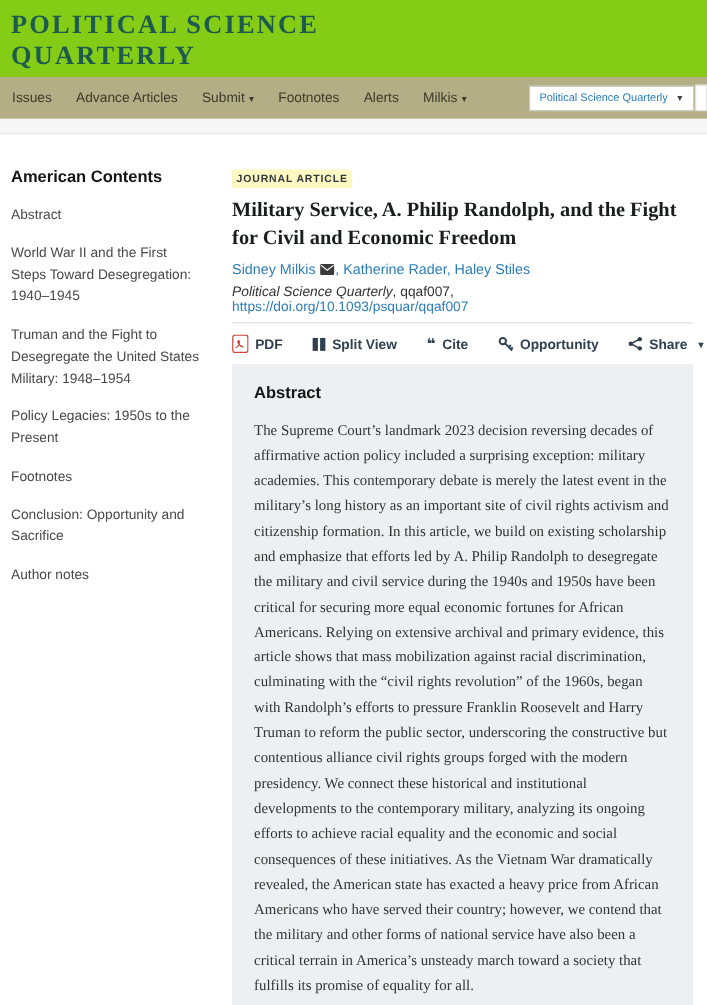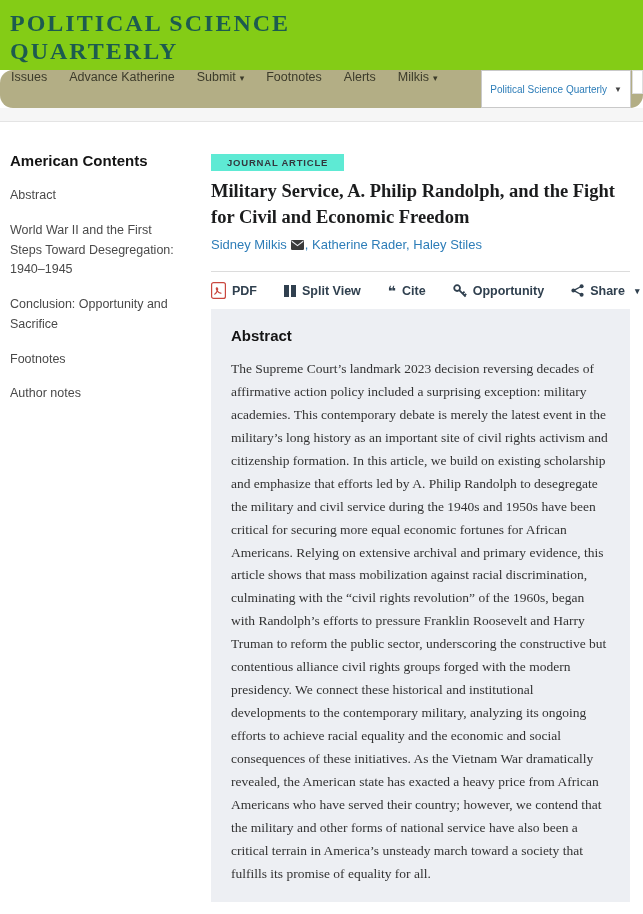--- a/index.html
+++ b/index.html
@@ -5,44 +5,44 @@
   * { margin:0; padding:0; box-sizing:border-box; }
   html,body { width:643px; height:914px; overflow:hidden; background:#fff;
               font-family:"Liberation Sans", sans-serif; }
 
   
   .masthead { height:70px; padding:9px 0 0 10px; background:#84cc16; }
   .logo { font-family:"Liberation Serif", serif; font-weight:bold; font-size:24px;
           line-height:28px; color:#1d5b4f; letter-spacing:2px; cursor:pointer; }
 
   
-  .navbar { height:38px; background:#b3ae85; display:flex; padding:0 0 0 0;border-radius:13px; }
+  .navbar { height:38px; background:#b3ae85; display:flex; align-items:center; padding:0 0 0 0; }
   .nav-item { font-size:12.5px; color:#3c3b2a; padding:0 11px; cursor:pointer; white-space:nowrap; }
   .nav-caret { font-size:9px; margin-left:4px; color:#3c3b2a; }
   .journal-select { margin-left:auto; margin-right:1px; background:#fff; border:1px solid #c9c9c9;
           color:#2d7db8; font-size:10px; padding:5px 8px; display:flex; align-items:center;
           gap:7px; cursor:pointer; white-space:nowrap; }
   .select-caret { font-size:8px; color:#444; }
   .search-stub { width:11px; height:24px; background:#fff; border:1px solid #ddd; margin-right:0; }
 
   .substrip { height:14px; background:#f6f6f6; border-bottom:1px solid #e4e4e4; }
 
   
   .content { display:flex; padding:30px 13px 0 10px; }
 
   .sidebar { width:201px; flex-shrink:0; padding-right:30px; }
   .sidebar-title { font-size:15px; font-weight:bold; color:#141414; margin-bottom:17px; }
   .toc-item { font-size:12.5px; color:#494949; line-height:1.58; margin-bottom:15px; cursor:pointer; }
 
   .main { width:419px; }
-  .badge { display:inline-block; background:#5eead4; color:#33373e; font-size:9.5px;
-           font-weight:bold; letter-spacing:0.8px; padding:3px 16px; margin-bottom:8px; }
+  .badge { display:inline-block; background:#fef9c3; color:#33373e; font-size:9.5px;
+           font-weight:bold; letter-spacing:0.8px; padding:3px 4px; margin-bottom:8px; }
   .title { font-family:"Liberation Serif", serif; font-size:18.5px; font-weight:bold;
            color:#1b1c1d; line-height:1.38; margin-bottom:7px; }
-  .authors { font-size:13px; color:#2d7db8; margin-bottom:19px; }
+  .authors { font-size:13px; color:#2d7db8; margin-bottom:6px; }
   .author { cursor:pointer; }
   .author:not(:last-child)::after { content:", "; }
   .envelope { margin:0 1px 0 4px; vertical-align:-1px; }
   .citation { font-size:12.5px; color:#333; margin-bottom:7px; }
   .journal-name { font-style:italic; }
   .doi-link { color:#2d7db8; cursor:pointer; text-decoration:none; }
   .published { font-size:12.5px; color:#333; margin-bottom:14px; }
   .published b { margin-right:5px; }
 
   .toolbar { border-top:1px solid #dcdcdc; padding:10px 0; display:flex; gap:27px; }
@@ -59,58 +59,63 @@
 
 <div class="masthead">
   <div class="logo">
     <div>POLITICAL SCIENCE</div>
     <div>QUARTERLY</div>
   </div>
 </div>
 
 <div class="navbar">
   <span class="nav-item">Issues</span>
-  <span class="nav-item">Advance Katherine</span>
+  <span class="nav-item">Advance Articles</span>
   <span class="nav-item"><span>Submit</span><span class="nav-caret">▾</span></span>
   <span class="nav-item">Footnotes</span>
   <span class="nav-item">Alerts</span>
   <span class="nav-item"><span>Milkis</span><span class="nav-caret">▾</span></span>
   <span class="journal-select">
     <span>Political Science Quarterly</span>
     <span class="select-caret">▼</span>
   </span>
   <span class="search-stub"></span>
 </div>
 
 <div class="substrip"></div>
 
 <div class="content">
 
   <div class="sidebar">
     <div class="sidebar-title">American Contents</div>
     <div class="toc-item">Abstract</div>
     <div class="toc-item">World War II and the First Steps Toward Desegregation: 1940–1945</div>
+    <div class="toc-item">Truman and the Fight to Desegregate the United States Military: 1948–1954</div>
+    <div class="toc-item">Policy Legacies: 1950s to the Present</div>
+    <div class="toc-item">Footnotes</div>
     <div class="toc-item">Conclusion: Opportunity and Sacrifice</div>
-    <div class="toc-item">Footnotes</div>
     <div class="toc-item">Author notes</div>
   </div>
 
   <div class="main">
 
     <span class="badge">JOURNAL ARTICLE</span>
 
     <h1 class="title">Military Service, A. Philip Randolph, and the Fight for Civil and Economic Freedom</h1>
 
     <div class="authors">
       <span class="author"><span>Sidney Milkis</span><svg class="envelope" width="13" height="10" viewBox="0 0 13 10">
             <rect width="13" height="10" rx="1.2" fill="#3a3a3a"></rect>
             <path d="M0.8 1.2 L6.5 5.6 L12.2 1.2" stroke="#edeff3" stroke-width="1.1" fill="none"></path>
           </svg></span><span class="author"><span>Katherine Rader</span></span><span class="author"><span>Haley Stiles</span></span>
     </div>
 
+    <div class="citation">
+      <span class="journal-name">Political Science Quarterly</span><span>, qqaf007, </span><a class="doi-link">https://doi.org/10.1093/psquar/qqaf007</a>
+    </div>
 
 
     
     <div class="toolbar">
       <span class="tool">
         <svg width="15" height="17" viewBox="0 0 15 17">
             <rect x="0.6" y="0.6" width="13.8" height="15.8" rx="2" fill="#fff" stroke="#c9473e" stroke-width="1.2"></rect>
             <path d="M3.4 12.4 c1.6-1 2.8-2.7 3.2-4.8 .25-1.2-.3-2-.9-1.75-.6.25-.45 1.4.1 2.4 .85 1.6 2.4 2.9 4.6 3.1" fill="none" stroke="#c9473e" stroke-width="1.2"></path>
           </svg>
         <span>PDF</span>

